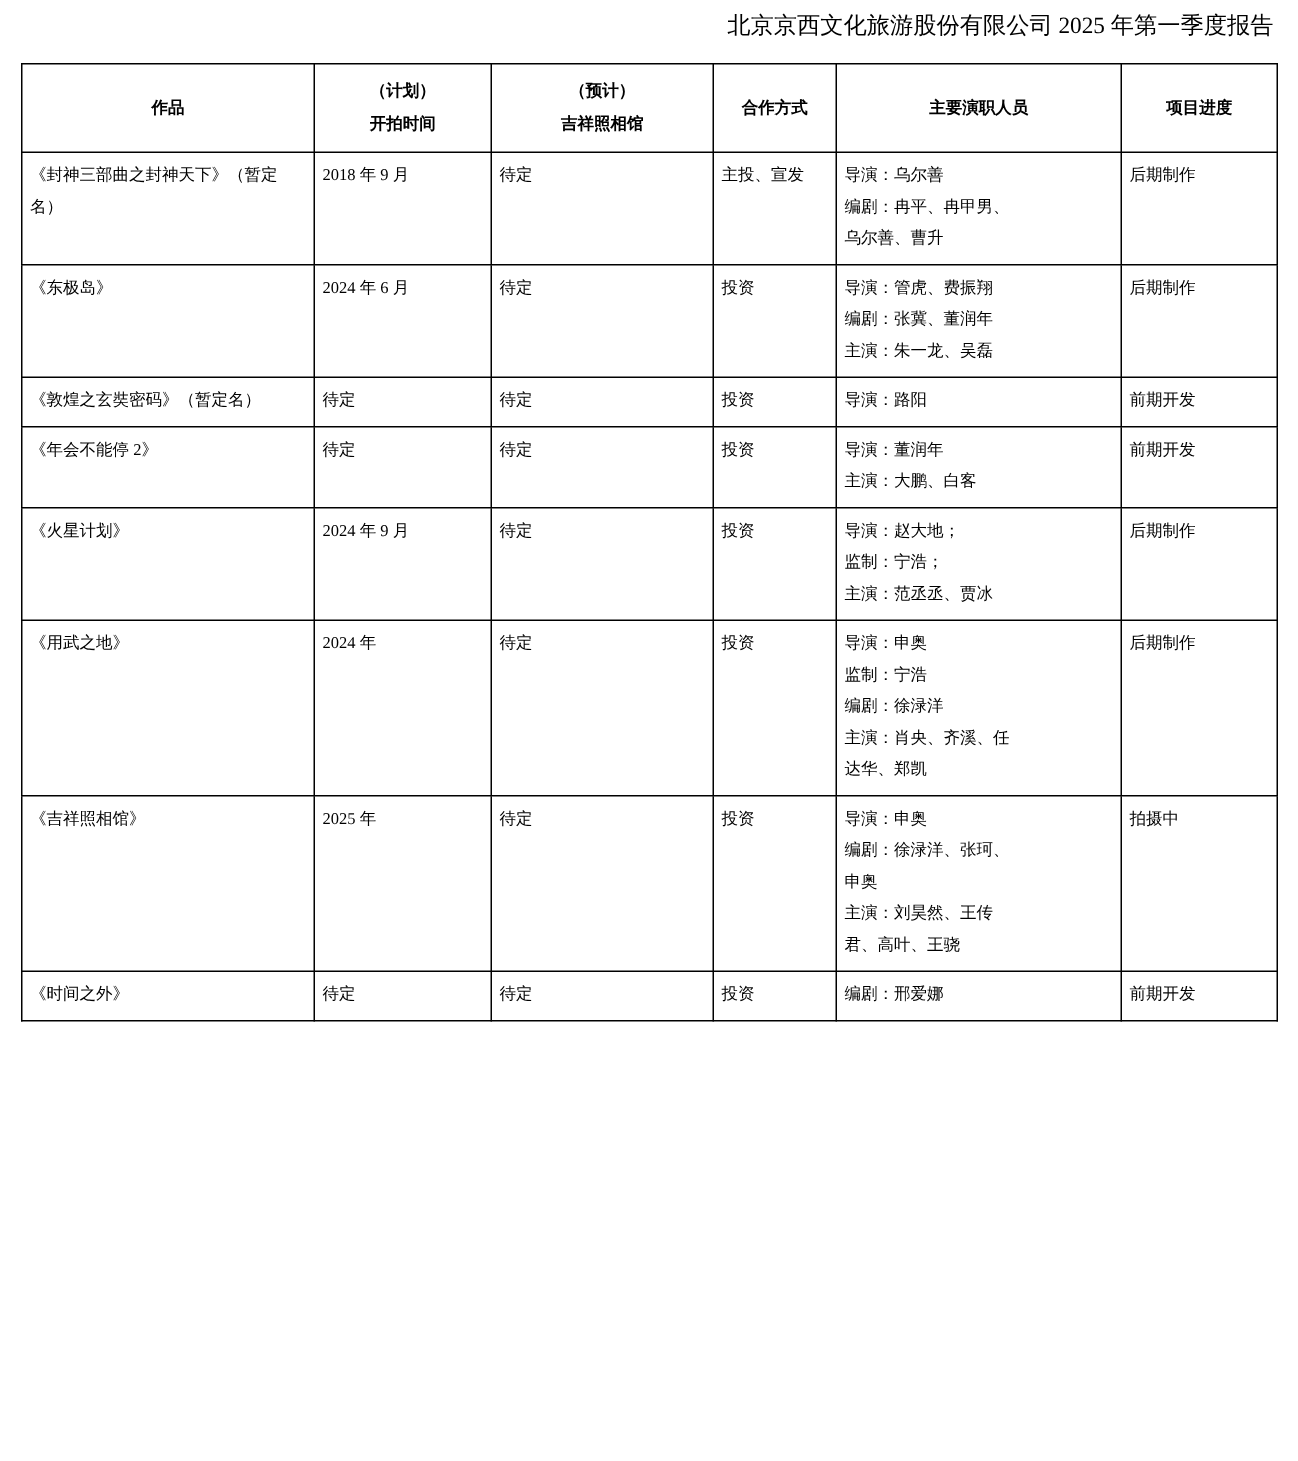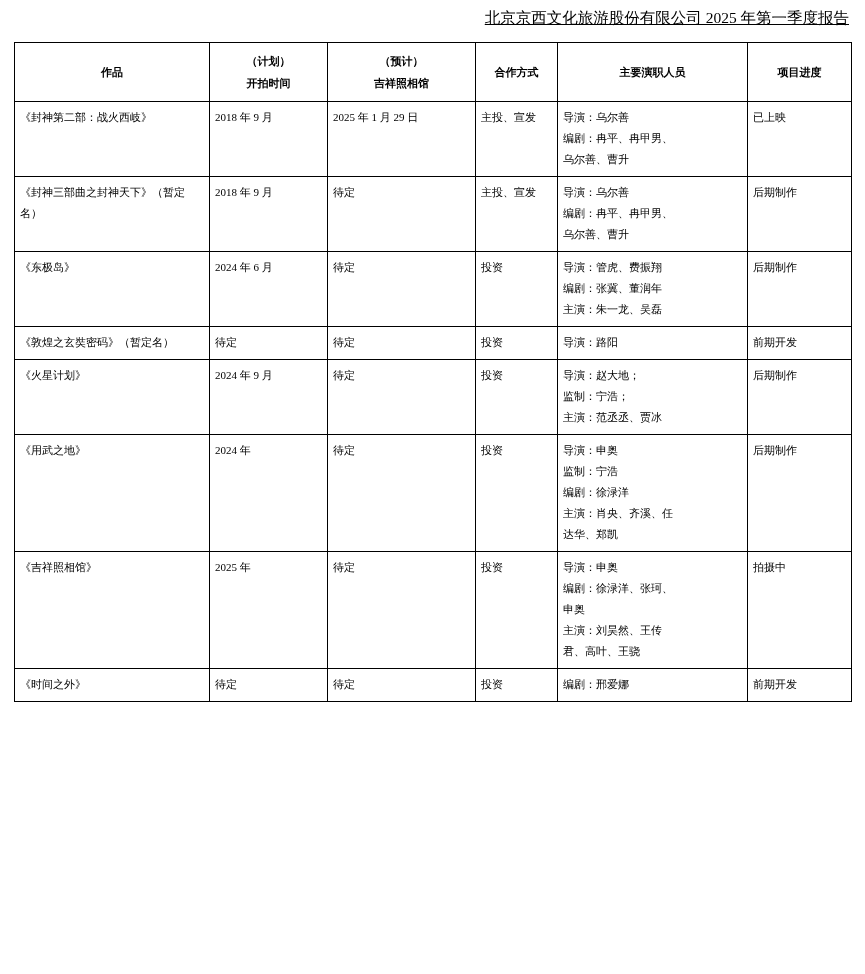--- a/index.html
+++ b/index.html
@@ -22,21 +22,20 @@
     padding: 0 14px;
   }
   .header {
     text-align: right;
     font-size: 15.5px;
     line-height: 20px;
     padding-top: 8px;
     padding-right: 2px;
     white-space: nowrap;
     overflow: hidden;
-    text-decoration: underline;
   }
   table.film-table {
     margin-top: 14px;
     border-collapse: collapse;
     width: 837px;
     table-layout: fixed;
     font-size: 11px;
   }
   table.film-table th,
   table.film-table td {
@@ -105,43 +104,31 @@
         <th>
           <span class="nowrap-head">主要演职人员</span>
         </th>
         <th>
           <span class="nowrap-head">项目进度</span>
         </th>
       </tr>
     </thead>
     <tbody>
 
-      <tr>
-        <td class="work">《封神第二部：战火西岐》</td>
+
+      <tr>
+        <td class="work">《封神三部曲之封神天下》（暂定名）</td>
         <td>2018 年 9 月</td>
-        <td>2025 年 1 月 29 日</td>
+        <td>待定</td>
         <td>主投、宣发</td>
         <td class="crew">
           <span class="crew-line">导演：乌尔善</span>
           <span class="crew-line">编剧：冉平、冉甲男、</span>
           <span class="crew-line">乌尔善、曹升</span>
         </td>
-        <td>已上映</td>
-      </tr>
-
-      <tr>
-        <td class="work">《封神三部曲之封神天下》（暂定名）</td>
-        <td>2018 年 9 月</td>
-        <td>待定</td>
-        <td>主投、宣发</td>
-        <td class="crew">
-          <span class="crew-line">导演：乌尔善</span>
-          <span class="crew-line">编剧：冉平、冉甲男、</span>
-          <span class="crew-line">乌尔善、曹升</span>
-        </td>
         <td>后期制作</td>
       </tr>
 
       <tr>
         <td class="work">《东极岛》</td>
         <td>2024 年 6 月</td>
         <td>待定</td>
         <td>投资</td>
         <td class="crew">
           <span class="crew-line">导演：管虎、费振翔</span>
@@ -156,20 +143,31 @@
         <td>待定</td>
         <td>待定</td>
         <td>投资</td>
         <td class="crew">
           <span class="crew-line">导演：路阳</span>
         </td>
         <td>前期开发</td>
       </tr>
 
 
+      <tr>
+        <td class="work">《年会不能停 2》</td>
+        <td>待定</td>
+        <td>待定</td>
+        <td>投资</td>
+        <td class="crew">
+          <span class="crew-line">导演：董润年</span>
+          <span class="crew-line">主演：大鹏、白客</span>
+        </td>
+        <td>前期开发</td>
+      </tr>
 
 
       <tr>
         <td class="work">《火星计划》</td>
         <td>2024 年 9 月</td>
         <td>待定</td>
         <td>投资</td>
         <td class="crew">
           <span class="crew-line">导演：赵大地；</span>
           <span class="crew-line">监制：宁浩；</span>

